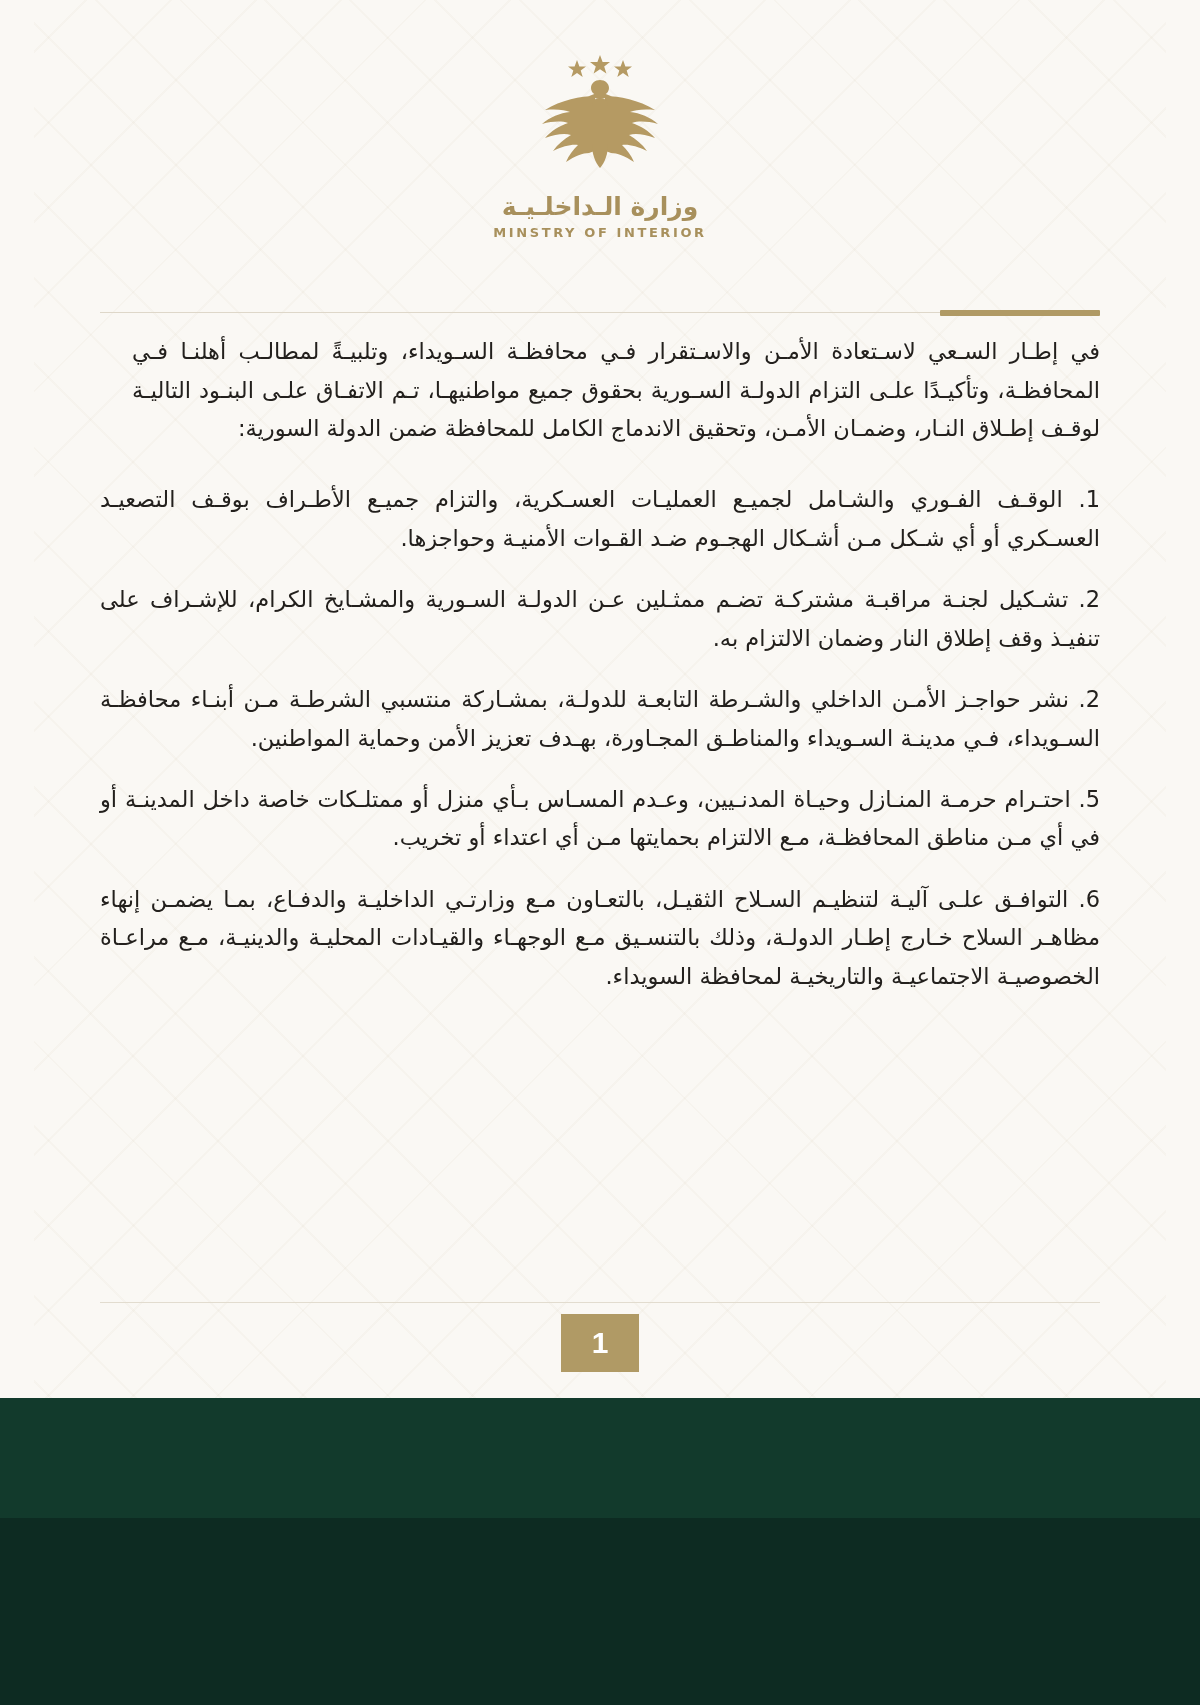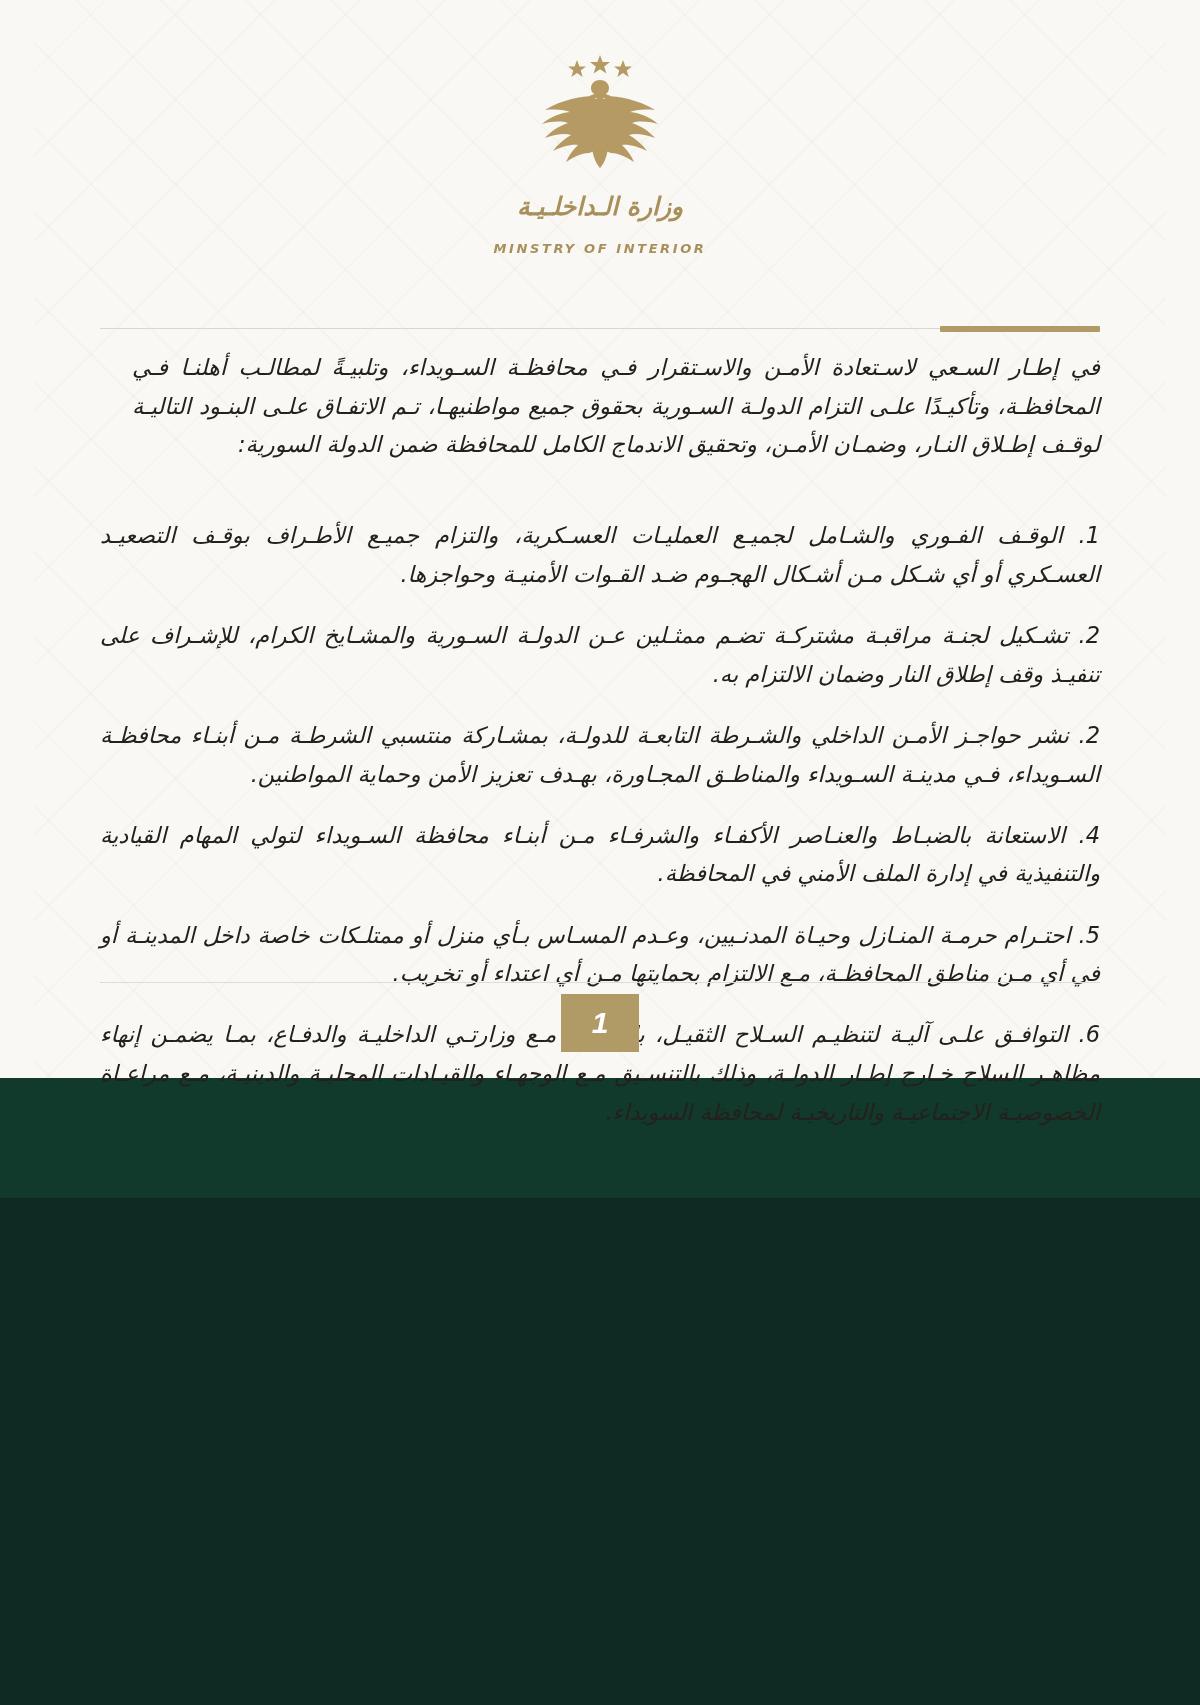--- a/index.html
+++ b/index.html
@@ -10,25 +10,24 @@
     width: 1200px;
     height: 1705px;
     background: #0d2b22;
     font-family: "DejaVu Sans", "Liberation Sans", sans-serif;
     overflow: hidden;
   }
 
   .page {
     position: relative;
     width: 1200px;
-    height: 1198px;
+    height: 1518px;
     background: #faf8f4;
     box-sizing: border-box;
     overflow: hidden;
-    font-style: italic;
   }
 
   
   .page::before {
     content: "";
     position: absolute;
     inset: 0;
     background:
       repeating-linear-gradient(45deg, rgba(180,160,120,0.05) 0 2px, transparent 2px 60px),
       repeating-linear-gradient(-45deg, rgba(180,160,120,0.05) 0 2px, transparent 2px 60px);
@@ -76,21 +75,21 @@
   .ministry-ar {
     margin-top: 10px;
     font-size: 25px;
     letter-spacing: 2px;
     color: #a9studio;
     color: #a8905c;
     font-weight: 700;
     direction: rtl;
   }
   .ministry-en {
-    margin-top: 20px;
+    margin-top: 4px;
     font-size: 13px;
     letter-spacing: 2.6px;
     color: #a8905c;
     direction: ltr;
     font-weight: 600;
   }
 
   
   .divider-wrap {
     margin-top: 70px;
@@ -129,21 +128,21 @@
     margin-top: 16px;
     font-size: 22.5px;
     line-height: 1.72;
     color: #23201d;
     text-align: justify;
     text-align-last: right;
     margin-left: 32px;
   }
 
   .clauses {
-    margin-top: 52px;
+    margin-top: 32px;
   }
   .clause {
     font-size: 22.5px;
     line-height: 1.72;
     color: #23201d;
     text-align: justify;
     text-align-last: right;
     margin-bottom: 2px;
   }
 
@@ -214,21 +213,20 @@
       <div class="divider-accent"></div>
     </div>
 
 
     <p class="intro">في إطـار السـعي لاسـتعادة الأمـن والاسـتقرار فـي محافظـة السـويداء، وتلبيـةً لمطالـب أهلنـا فـي المحافظـة، وتأكيـدًا علـى التزام الدولـة السـورية بحقوق جميع مواطنيهـا، تـم الاتفـاق علـى البنـود التاليـة لوقـف إطـلاق النـار، وضمـان الأمـن، وتحقيق الاندماج الكامل للمحافظة ضمن الدولة السورية:</p>
 
     <div class="clauses">
       <p class="clause">1. الوقـف الفـوري والشـامل لجميـع العمليـات العسـكرية، والتزام جميـع الأطـراف بوقـف التصعيـد العسـكري أو أي شـكل مـن أشـكال الهجـوم ضـد القـوات الأمنيـة وحواجزها.</p>
       <p class="clause">2. تشـكيل لجنـة مراقبـة مشتركـة تضـم ممثـلين عـن الدولـة السـورية والمشـايخ الكرام، للإشـراف على تنفيـذ وقف إطلاق النار وضمان الالتزام به.</p>
       <p class="clause">2. نشر حواجـز الأمـن الداخلي والشـرطة التابعـة للدولـة، بمشـاركة منتسبي الشرطـة مـن أبنـاء محافظـة السـويداء، فـي مدينـة السـويداء والمناطـق المجـاورة، بهـدف تعزيز الأمن وحماية المواطنين.</p>
-      <p class="clause">4. الاستعانة بالضبـاط والعنـاصر الأكفـاء والشرفـاء مـن أبنـاء محافظة السـويداء لتولي المهام القيادية والتنفيذية في إدارة الملف الأمني في المحافظة.</p>
       <p class="clause">5. احتـرام حرمـة المنـازل وحيـاة المدنـيين، وعـدم المسـاس بـأي منزل أو ممتلـكات خاصة داخل المدينـة أو في أي مـن مناطق المحافظـة، مـع الالتزام بحمايتها مـن أي اعتداء أو تخريب.</p>
       <p class="clause">6. التوافـق علـى آليـة لتنظيـم السـلاح الثقيـل، بالتعـاون مـع وزارتـي الداخليـة والدفـاع، بمـا يضمـن إنهاء مظاهـر السلاح خـارج إطـار الدولـة، وذلك بالتنسـيق مـع الوجهـاء والقيـادات المحليـة والدينيـة، مـع مراعـاة الخصوصيـة الاجتماعيـة والتاريخيـة لمحافظة السويداء.</p>
     </div>
 
   </div>
 
   <div class="footer">
     <div class="footer-line"></div>
     <div class="page-badge">1</div>
   </div>

